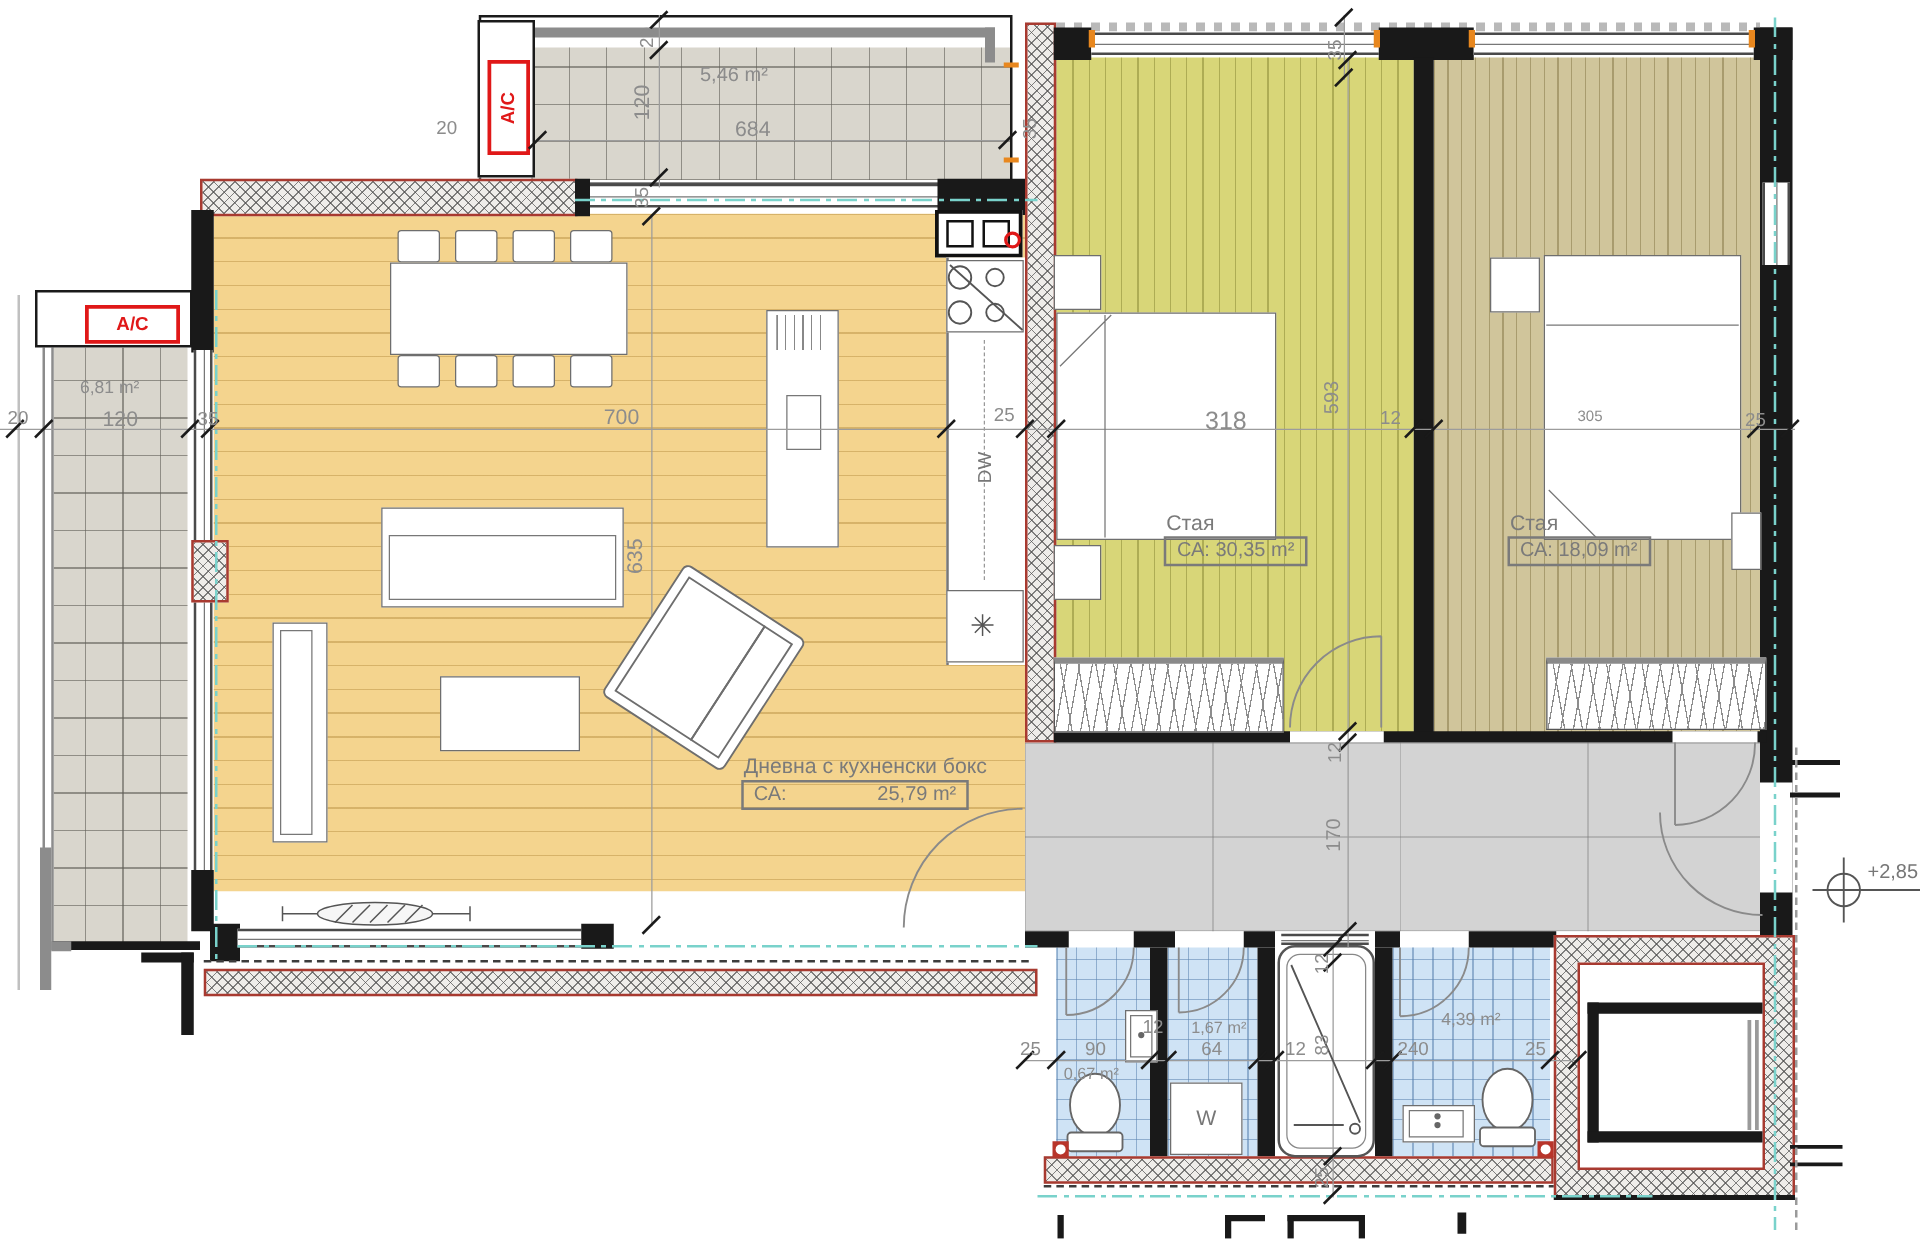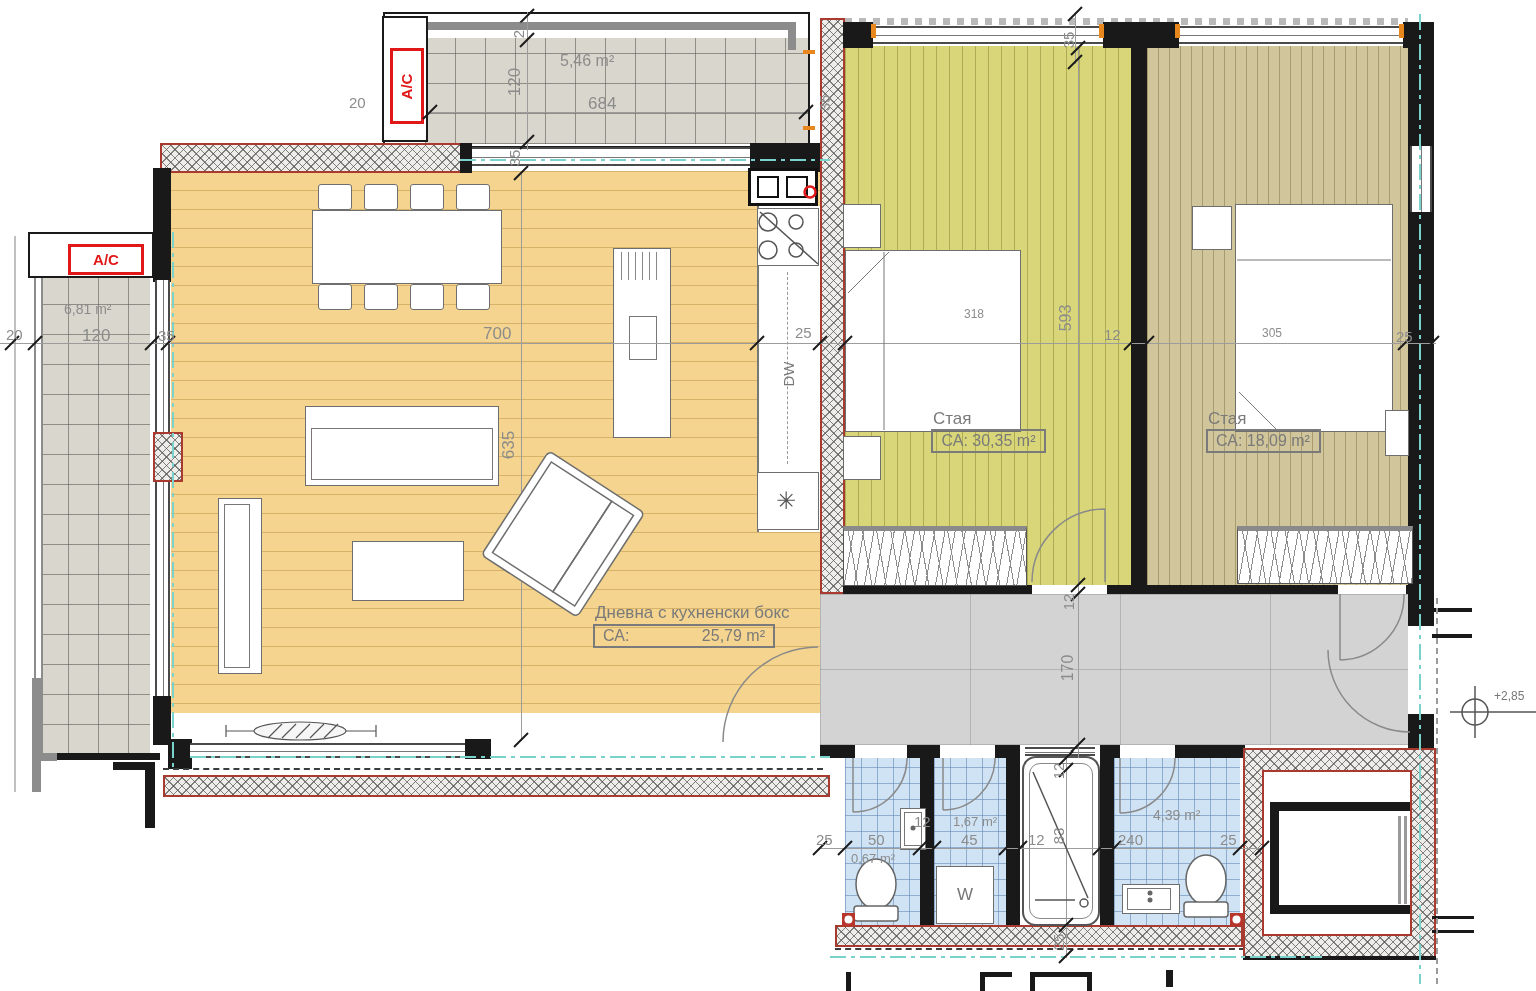--- a/index.html
+++ b/index.html
@@ -352,21 +352,21 @@
   <span class="dim" style="left:349px;top:95px">20</span>
   <span class="dimv" style="left:824px;top:103px">35</span>
   <span class="dimv" style="left:1068px;top:40px">35</span>
   <span class="dimv" style="left:514px;top:158px">35</span>
 
   <span class="dim" style="left:6px;top:327px">20</span>
   <span class="dim" style="left:82px;top:327px;font-size:17px">120</span>
   <span class="dim" style="left:158px;top:328px">35</span>
   <span class="dim" style="left:483px;top:325px;font-size:17px">700</span>
   <span class="dim" style="left:795px;top:325px">25</span>
-  <span class="dim" style="left:964px;top:308px;font-size:12px">318</span>
+  <span class="dim" style="left:964px;top:327px;font-size:20px">318</span>
   <span class="dim" style="left:1104px;top:327px">12</span>
   <span class="dim" style="left:1262px;top:327px;font-size:12px">305</span>
   <span class="dim" style="left:1396px;top:329px">25</span>
 
   <span class="area" style="left:64px;top:302px">6,81 m²</span>
 
   <span class="dimv" style="left:508px;top:445px;font-size:17px">635</span>
   <span class="roomname" style="left:595px;top:604px">Дневна с кухненски бокс</span>
   <div class="areabox" style="left:593px;top:624px;width:182px;height:24px">
     <span>СА:</span>
@@ -384,28 +384,28 @@
   <span class="roomname" style="left:1208px;top:410px">Стая</span>
   <div class="areabox" style="left:1206px;top:429px;width:115px;height:24px;">
     <span>СА: 18,09 m²</span>
   </div>
 
   <span class="dimv" style="left:1068px;top:602px">12</span>
   <span class="dimv" style="left:1068px;top:668px;font-size:16px">170</span>
 
   <span class="area" style="left:851px;top:852px;font-size:13px">0,67 m²</span>
   <span class="dim" style="left:816px;top:832px">25</span>
-  <span class="dim" style="left:868px;top:832px">50</span>
+  <span class="dim" style="left:868px;top:832px">90</span>
   <span class="dim" style="left:914px;top:814px">12</span>
   <span class="area" style="left:953px;top:815px;font-size:13px">1,67 m²</span>
-  <span class="dim" style="left:961px;top:832px">45</span>
+  <span class="dim" style="left:961px;top:832px">64</span>
   <span class="dim" style="left:1028px;top:832px">12</span>
   <span class="dimv" style="left:1058px;top:771px">12</span>
   <span class="dimv" style="left:1058px;top:836px">83</span>
   <span class="dim" style="left:1118px;top:832px">240</span>
   <span class="area" style="left:1153px;top:808px">4,39 m²</span>
   <span class="dim" style="left:1220px;top:832px">25</span>
   <span class="dimv" style="left:1058px;top:942px">25</span>
   <span class="abs" style="left:957px;top:885px;font-size:17px;color:#777">W</span>
 
-  <span class="dim" style="left:1494px;top:690px;font-size:12px;color:#777">+2,85</span>
+  <span class="dim" style="left:1494px;top:690px;font-size:16px;color:#777">+2,85</span>
 
 </div>
 
 </body></html>

